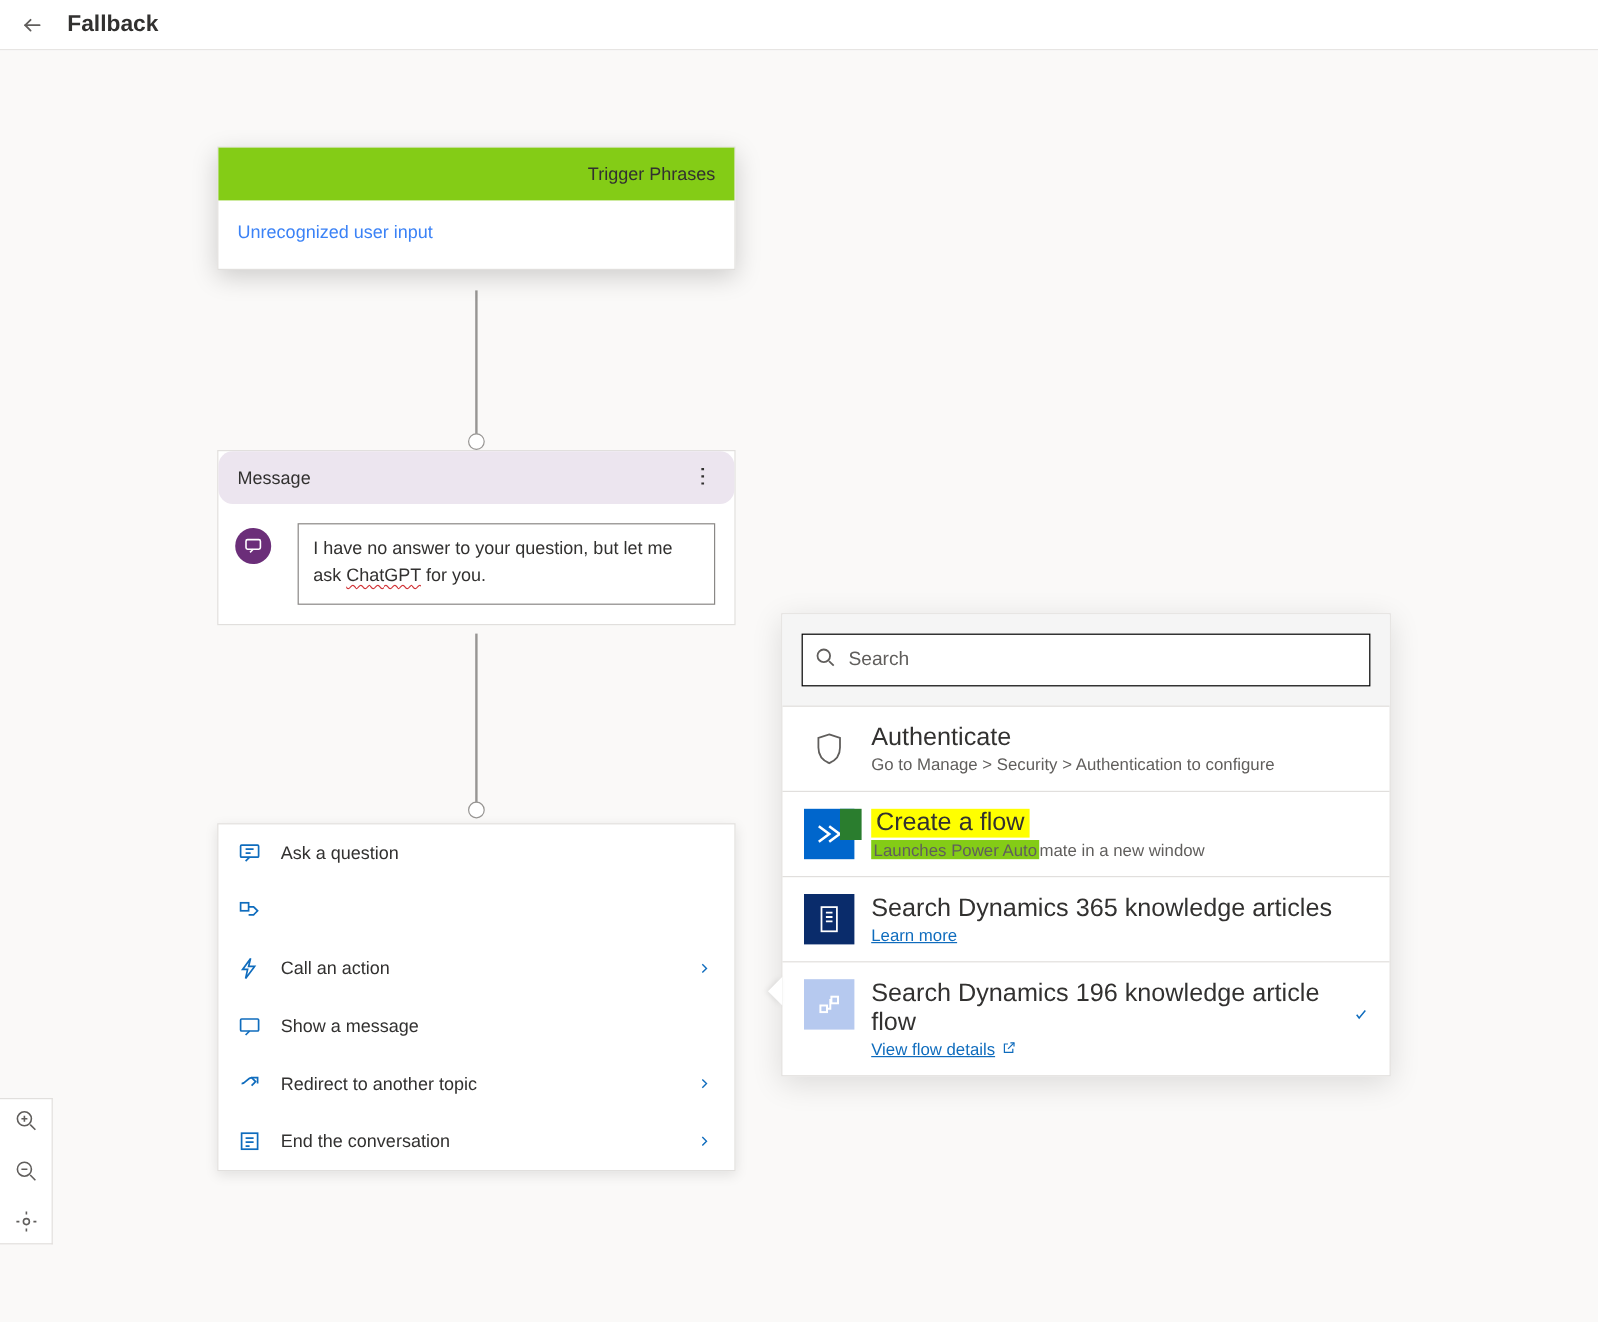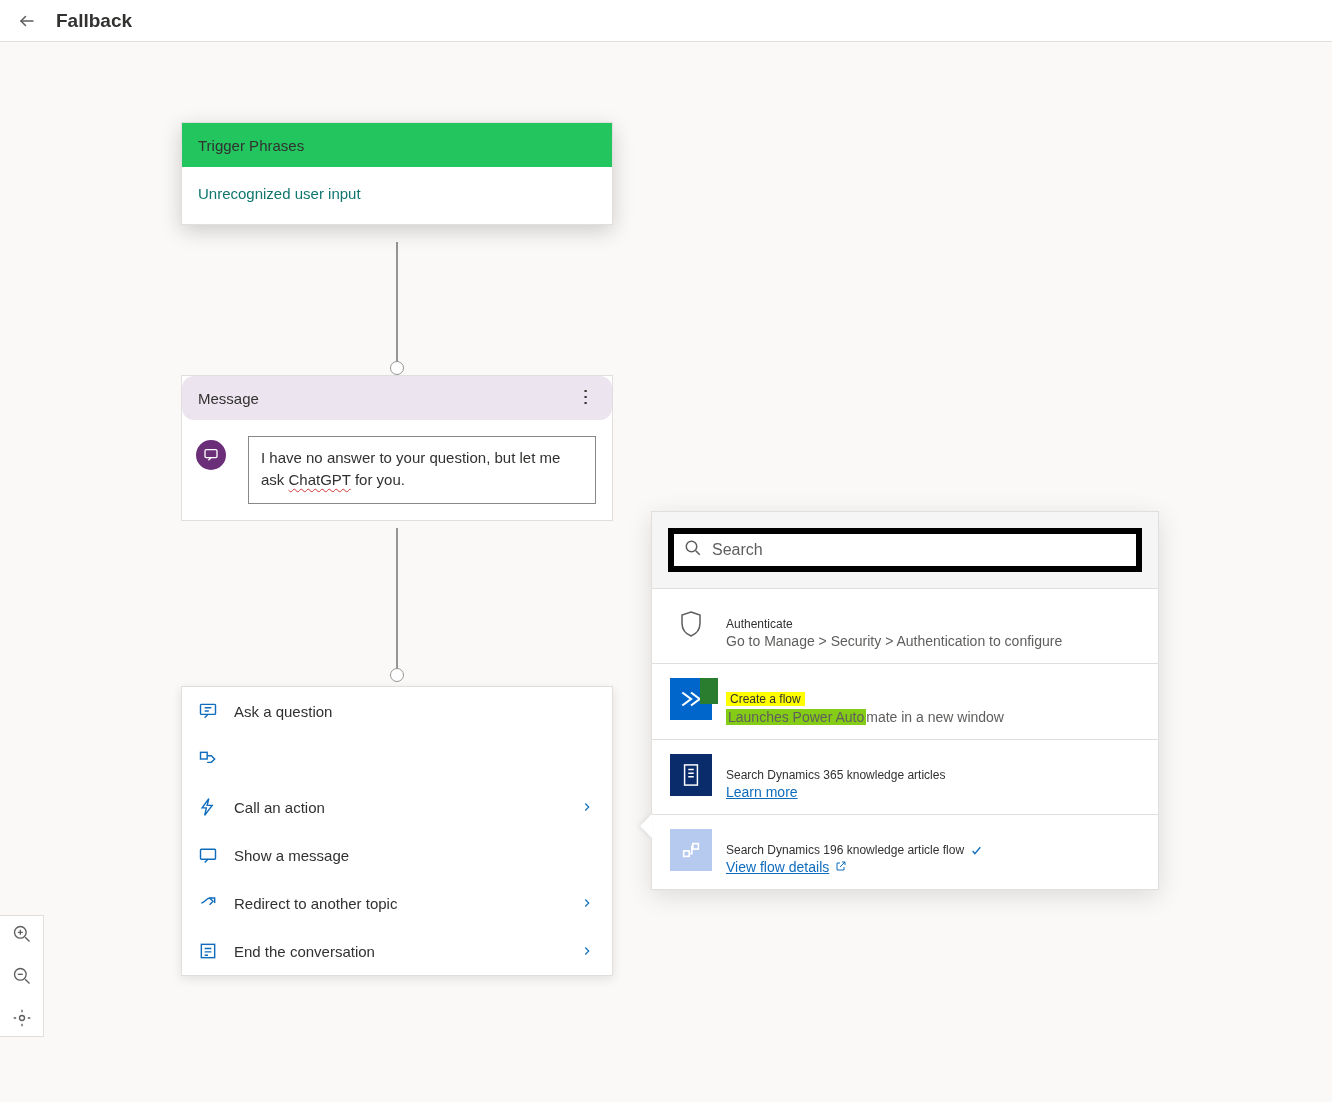--- a/index.html
+++ b/index.html
@@ -40,22 +40,22 @@
     display: flex;
     align-items: center;
     justify-content: space-between;
     padding: 0 16px;
     font-size: 15px;
     color: #323130;
   }
 
   
   .trigger-card { top: 80px; left: 181px; }
-  .trigger-card .card-header { background: #22c55e; }
-  .trigger-body { padding: 18px 16px 22px; font-size: 15px; color: #0f766e; }
+  .trigger-card .card-header { background: #84cc16; justify-content: flex-end; }
+  .trigger-body { padding: 18px 16px 22px; font-size: 15px; color: #3b82f6; }
 
   
   .message-card { top: 333px; left: 181px; width: 432px; box-shadow: none; }
   .message-card .card-header { background: #ece5ef; border-radius: 12px; }
   .message-card .card-header .more { letter-spacing: 2px; font-size: 18px; color: #323130; transform: rotate(90deg); cursor: pointer; }
   .message-body { padding: 16px 16px 16px 10px; display: flex; gap: 22px; }
   .chat-icon-circle {
     width: 30px; height: 30px;
     border-radius: 50%;
     background: #6b2e79;
@@ -98,41 +98,41 @@
   .flyout {
     position: absolute;
     top: 469px; left: 651px; width: 508px;
     background: #ffffff;
     border: 1px solid #e1dfdd;
     box-shadow: 0 6px 24px rgba(0,0,0,0.12);
   }
   .flyout-search-wrap { padding: 16px; background: #f5f5f5; border-bottom:1px solid #e1dfdd; }
   .flyout-search {
     height: 44px; width: 100%;
-    border: 6px solid #000000;
+    border: 1px solid #000000;
     background: #ffffff;
     display: flex; align-items: center;
     padding: 0 10px;
     gap: 10px;
     justify-content: flex-end;
   }
   .flyout-search input {
     flex:1; border:none; outline:none; font-size:16px; color:#323130; background:transparent;
   }
   .flyout-search input::placeholder { color:#605e5c; }
   .fly-item {
     display:flex; align-items:flex-start; gap:14px;
     padding: 14px 18px;
     border-bottom: 1px solid #e1dfdd;
     cursor: pointer;
   }
   .fly-item:last-child { border-bottom: none; }
   .fly-icon { width: 42px; height: 42px; flex-shrink:0; display:flex; align-items:center; justify-content:center; }
   .fly-text { flex:1; }
-  .fly-title { font-size:12px; color:#323130; display:flex; align-items:center; gap:6px;margin-top:14px; }
+  .fly-title { font-size:21px; color:#323130; display:flex; align-items:center; gap:6px; }
   .fly-sub { font-size:14px; color:#605e5c; margin-top:2px; }
   .fly-item.authenticate .fly-icon svg { stroke:#605e5c; }
   .fly-item.create-flow .fly-icon { background:#0066cc; position:relative; width:42px; height:42px; }
   .fly-item.create-flow .fly-icon .inset { position:absolute; top:0; left:30px; width:18px; height:26px; background:#2a7d2e; }
   .fly-item.create-flow .fly-title { background:#ffff00; display:inline-block; padding:0 4px; }
   .fly-item.create-flow .fly-sub { position:relative; }
   .fly-item.create-flow .fly-sub .hl { background:#84cc16; padding:0 2px; }
   .fly-item.search-kb .fly-icon { background:#0a2c6b; }
   .fly-item.search-flow .fly-icon { background:#b6c9ef; }
   .linkish { color:#0f6cbd; text-decoration: underline; cursor:pointer; }

